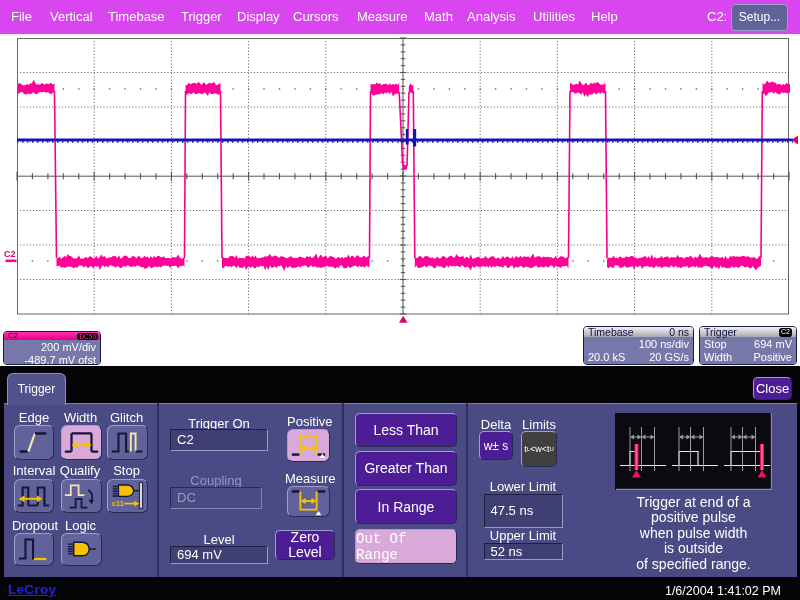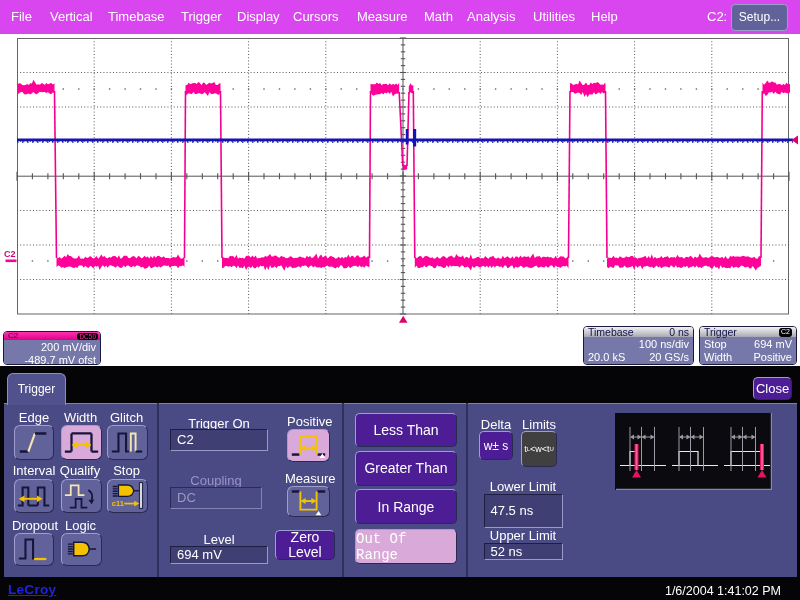--- a/index.html
+++ b/index.html
@@ -480,16 +480,17 @@
       <polygon points="742.5,437 738.5,434.6 738.5,439.4" fill="#9a9aa6"></polygon>
       <line x1="743.5" y1="437" x2="754.5" y2="437" stroke="#9a9aa6" stroke-width="1"></line>
       <polygon points="742.5,437 746.5,434.6 746.5,439.4" fill="#9a9aa6"></polygon>
       <polygon points="755.5,437 751.5,434.6 751.5,439.4" fill="#9a9aa6"></polygon>
       <rect x="760" y="444" width="4" height="26" fill="#e8125e"></rect>
       <rect x="761.1" y="444" width="1.8" height="26" fill="#ff5e9e"></rect>
       <polygon points="757.5,477.5 766.5,477.5 762,470" fill="#e8125e"></polygon>
       <line x1="616" y1="489.4" x2="772" y2="489.4" stroke="#8888a0" stroke-width="1.2"></line>
       <line x1="771.4" y1="413" x2="771.4" y2="490" stroke="#8888a0" stroke-width="1.2"></line>
     </svg>
+<div class="lblc" style="left:615px;top:495px;width:157px;line-height:15.4px;font-size:14px;">Trigger at end of a<br>positive pulse<br>when pulse width<br>is outside<br>of specified range.</div>
 
 <div class="pbtn" style="left:753px;top:376.5px;width:39px;height:23px;font-size:13px;">Close</div>
 <div id="footer-lecroy">LeCroy</div>
 <div id="footer-date">1/6/2004 1:41:02 PM</div>
 </div>
 </body></html>

